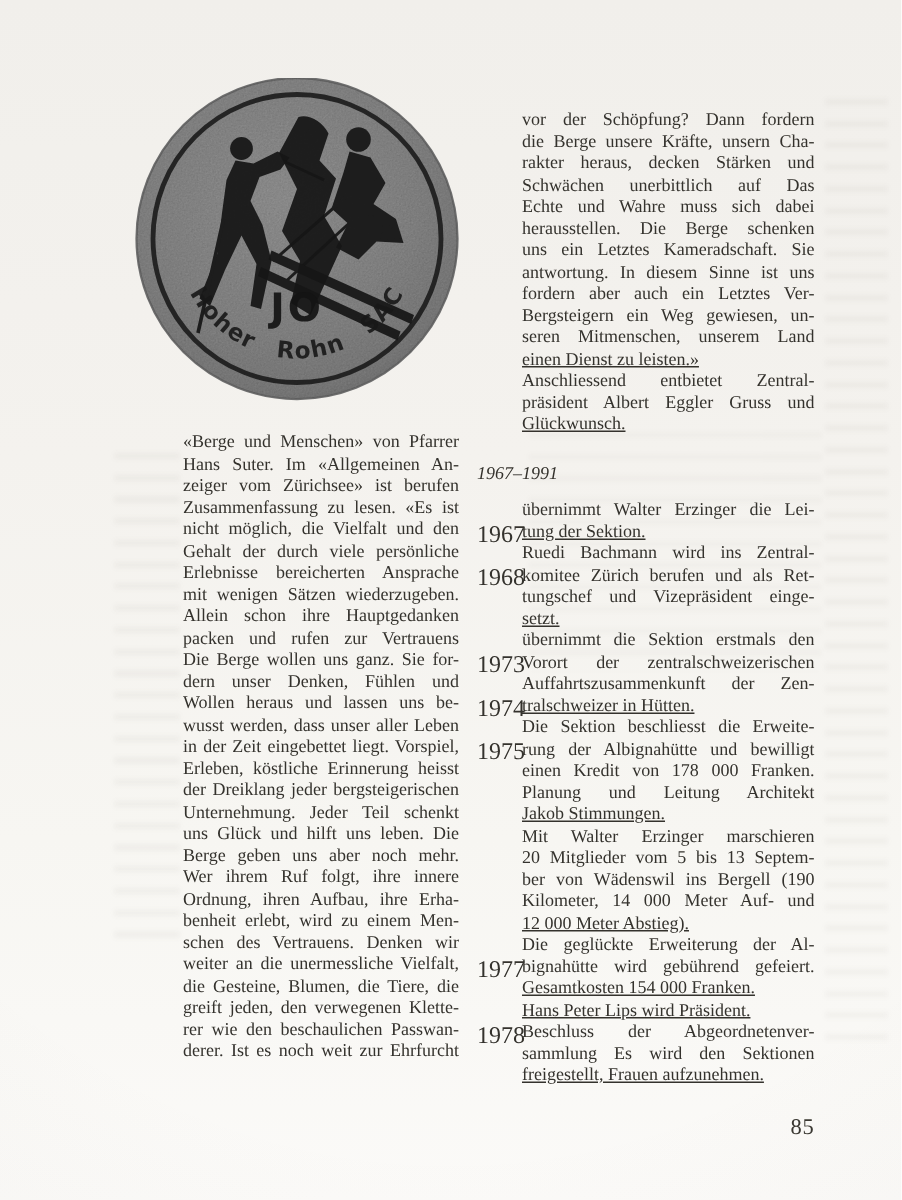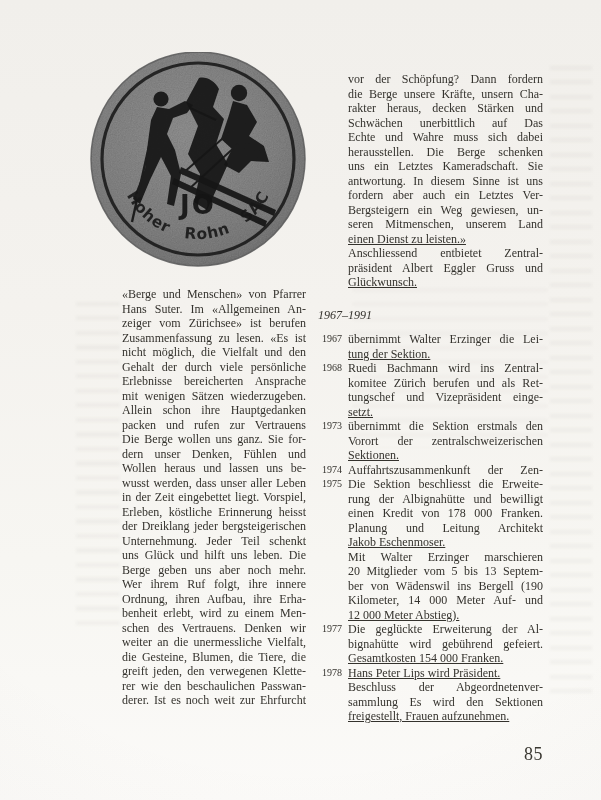--- a/index.html
+++ b/index.html
@@ -34,26 +34,26 @@
     text-align:justify;text-align-last:justify;text-justify:inter-word;
     overflow:hidden;white-space:normal;
   }
   .tline.flush{text-align-last:left;text-decoration:underline;}
   .timeline-heading{
     font-style:italic;font-size:12px;line-height:14.5px;height:14.5px;
     margin:18px 0 10px -30px;
   }
   .entry{position:relative;}
   .year{
-    position:absolute;left:-30px;top:0;width:28px;
-    font-size:10px;line-height:14.5px;text-align:center;
+    position:absolute;left:-30px;top:18px;width:28px;
+    font-size:16px;line-height:14.5px;text-align:right;
   }
   .pageno{
     position:absolute;left:348px;top:744px;width:195px;
-    text-align:right;font-size:18px;letter-spacing:.5px;color:#3a3832;
+    text-align:right;font-size:15px;letter-spacing:.5px;color:#3a3832;
   }
   
   .badge{position:absolute;left:88px;top:52px;width:220px;height:216px;}
 </style>
 </head>
 <body>
 
 <div class="page">
 
   <div class="ghost ghost-left"></div>
@@ -167,33 +167,33 @@
           <span class="year">1968</span>
           <div class="tline">Ruedi Bachmann wird ins Zentral-</div>
           <div class="tline">komitee Zürich berufen und als Ret-</div>
           <div class="tline">tungschef und Vizepräsident einge-</div>
           <div class="tline flush">setzt.</div>
         </div>
         <div class="entry">
           <span class="year">1973</span>
           <div class="tline">übernimmt die Sektion erstmals den</div>
           <div class="tline">Vorort der zentralschweizerischen</div>
-          <div class="tline flush">Sektionen.</div>
         </div>
         <div class="entry">
           <span class="year">1974</span>
           <div class="tline">Auffahrtszusammenkunft der Zen-</div>
+          <div class="tline flush">tralschweizer in Hütten.</div>
         </div>
         <div class="entry">
           <span class="year">1975</span>
           <div class="tline">Die Sektion beschliesst die Erweite-</div>
           <div class="tline">rung der Albignahütte und bewilligt</div>
           <div class="tline">einen Kredit von 178&nbsp;000 Franken.</div>
           <div class="tline">Planung und Leitung Architekt</div>
-          <div class="tline flush">Jakob Eschenmoser.</div>
+          <div class="tline flush">Jakob Stimmungen.</div>
           <div class="tline">Mit Walter Erzinger marschieren</div>
           <div class="tline">20 Mitglieder vom 5 bis 13 Septem-</div>
           <div class="tline">ber von Wädenswil ins Bergell (190</div>
           <div class="tline">Kilometer, 14&nbsp;000 Meter Auf- und</div>
           <div class="tline flush">12&nbsp;000 Meter Abstieg).</div>
         </div>
         <div class="entry">
           <span class="year">1977</span>
           <div class="tline">Die geglückte Erweiterung der Al-</div>
           <div class="tline">bignahütte wird gebührend gefeiert.</div>

